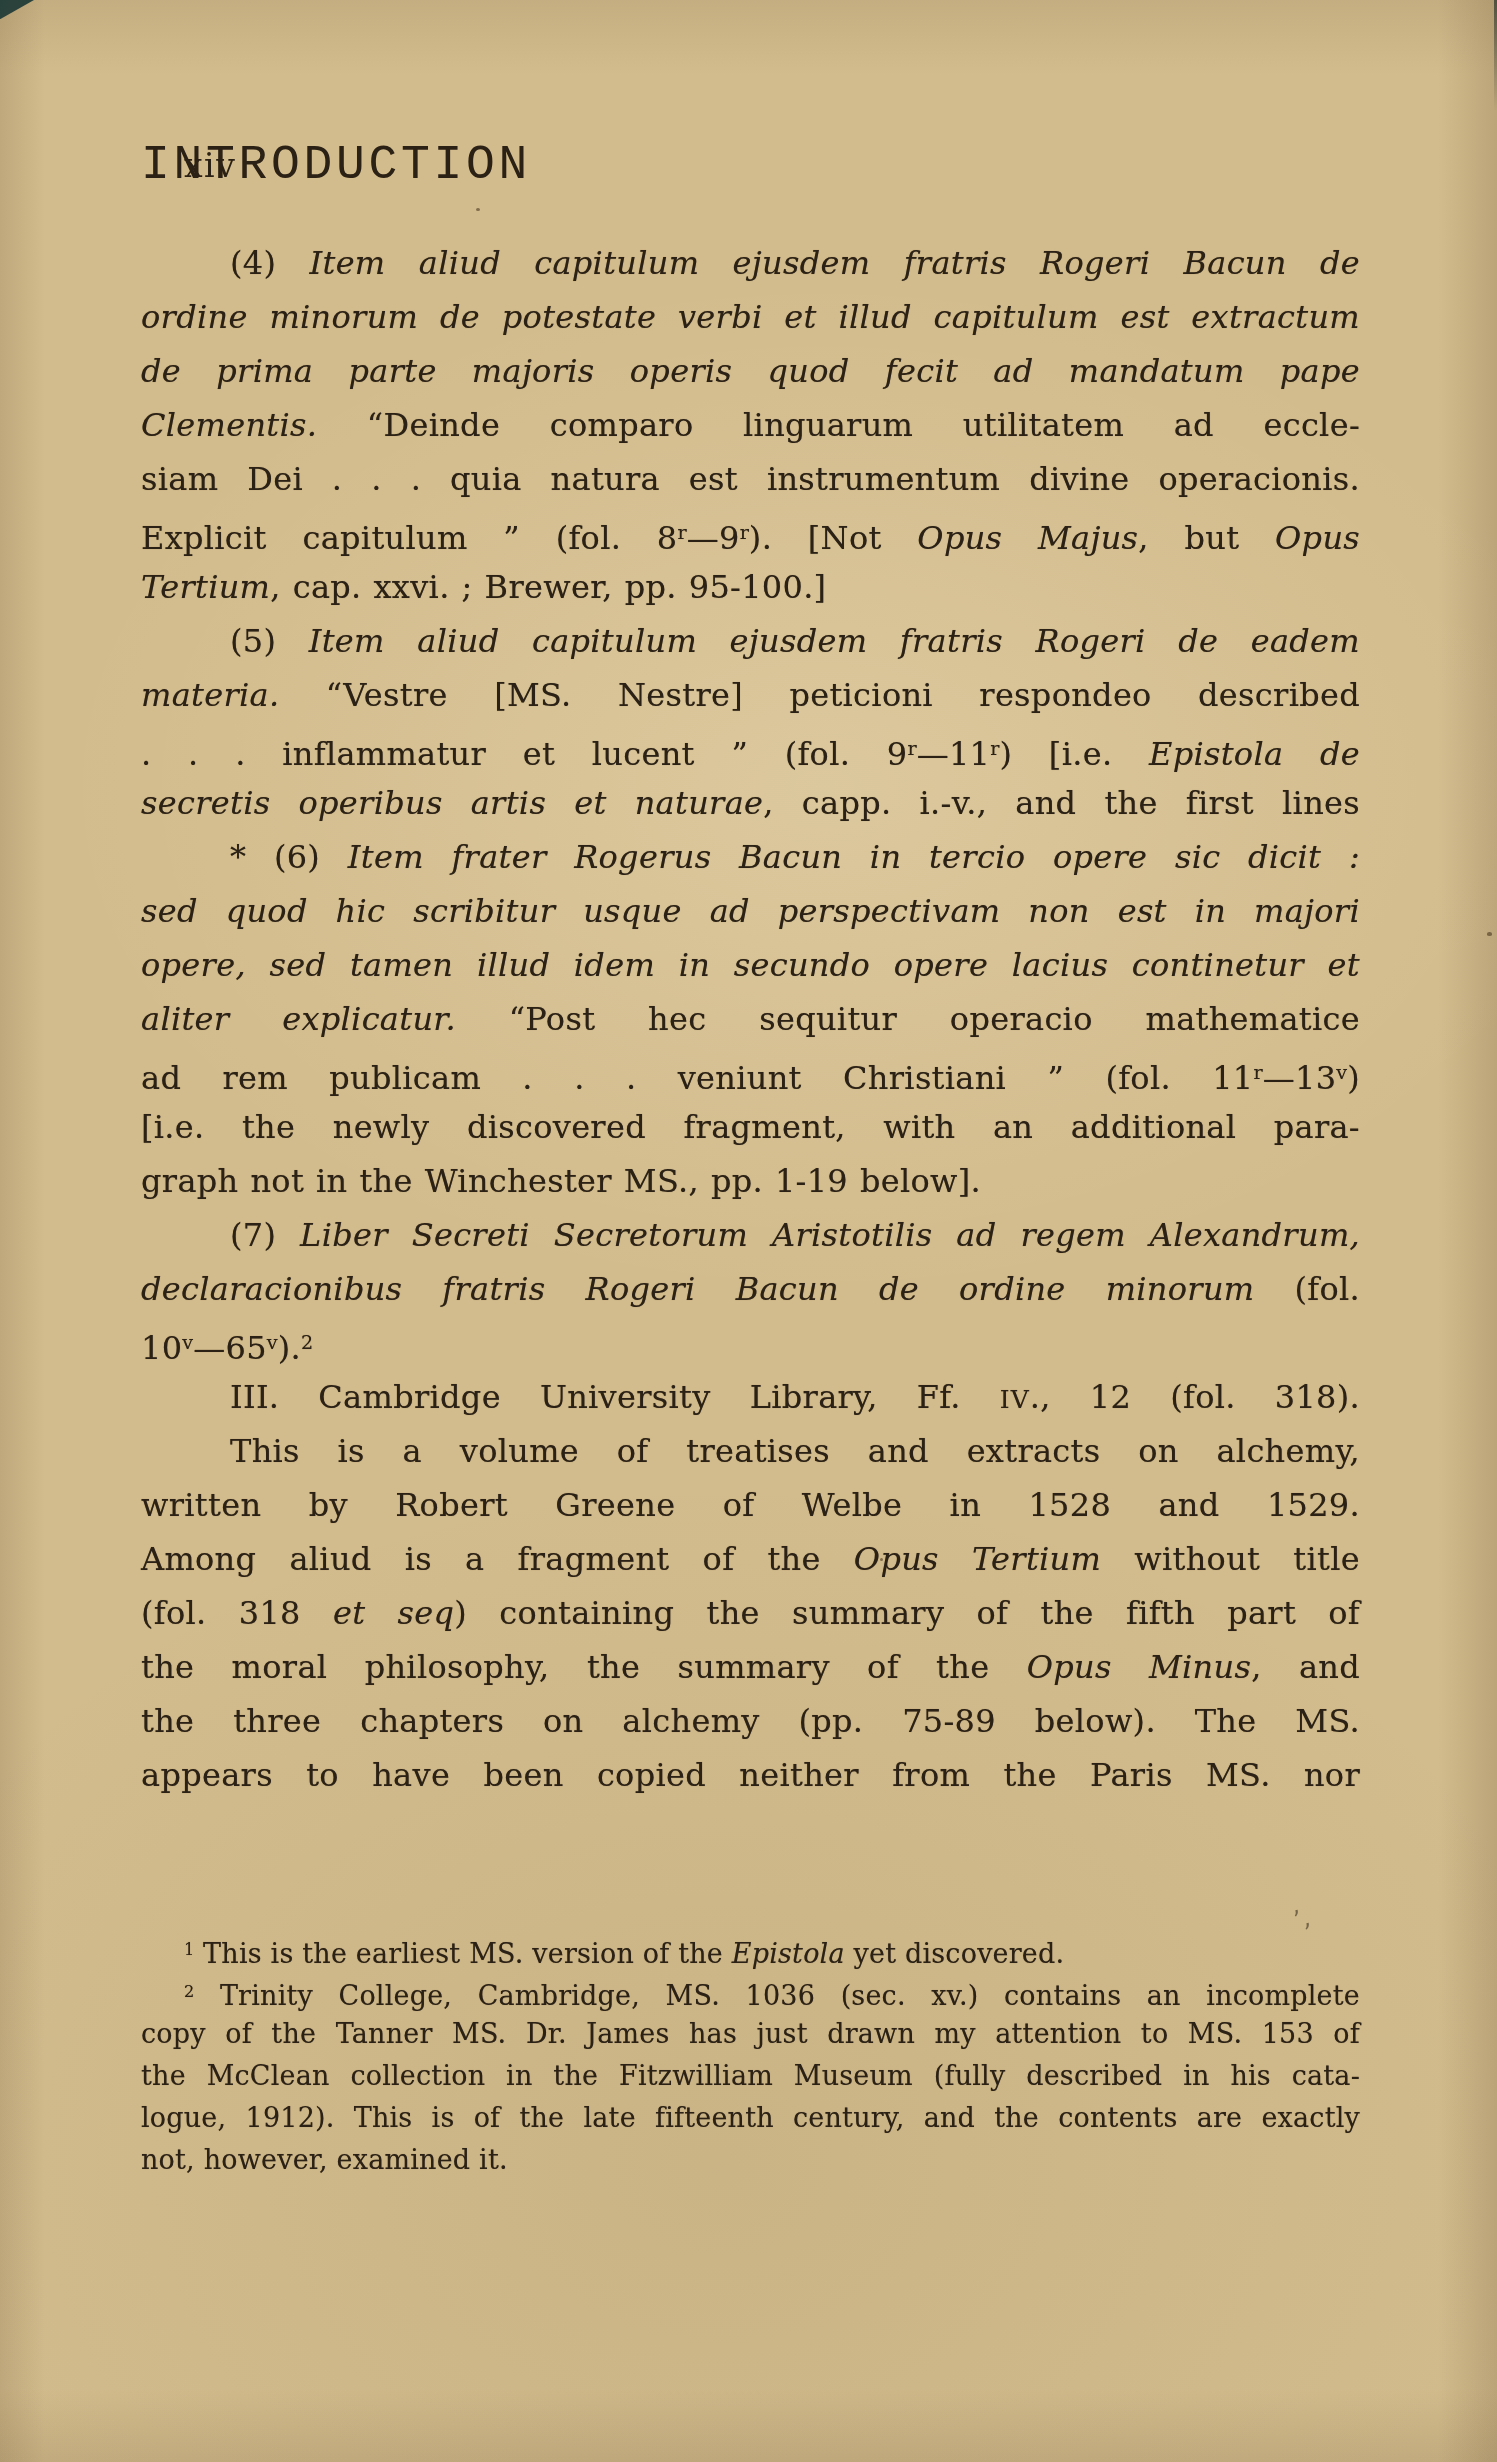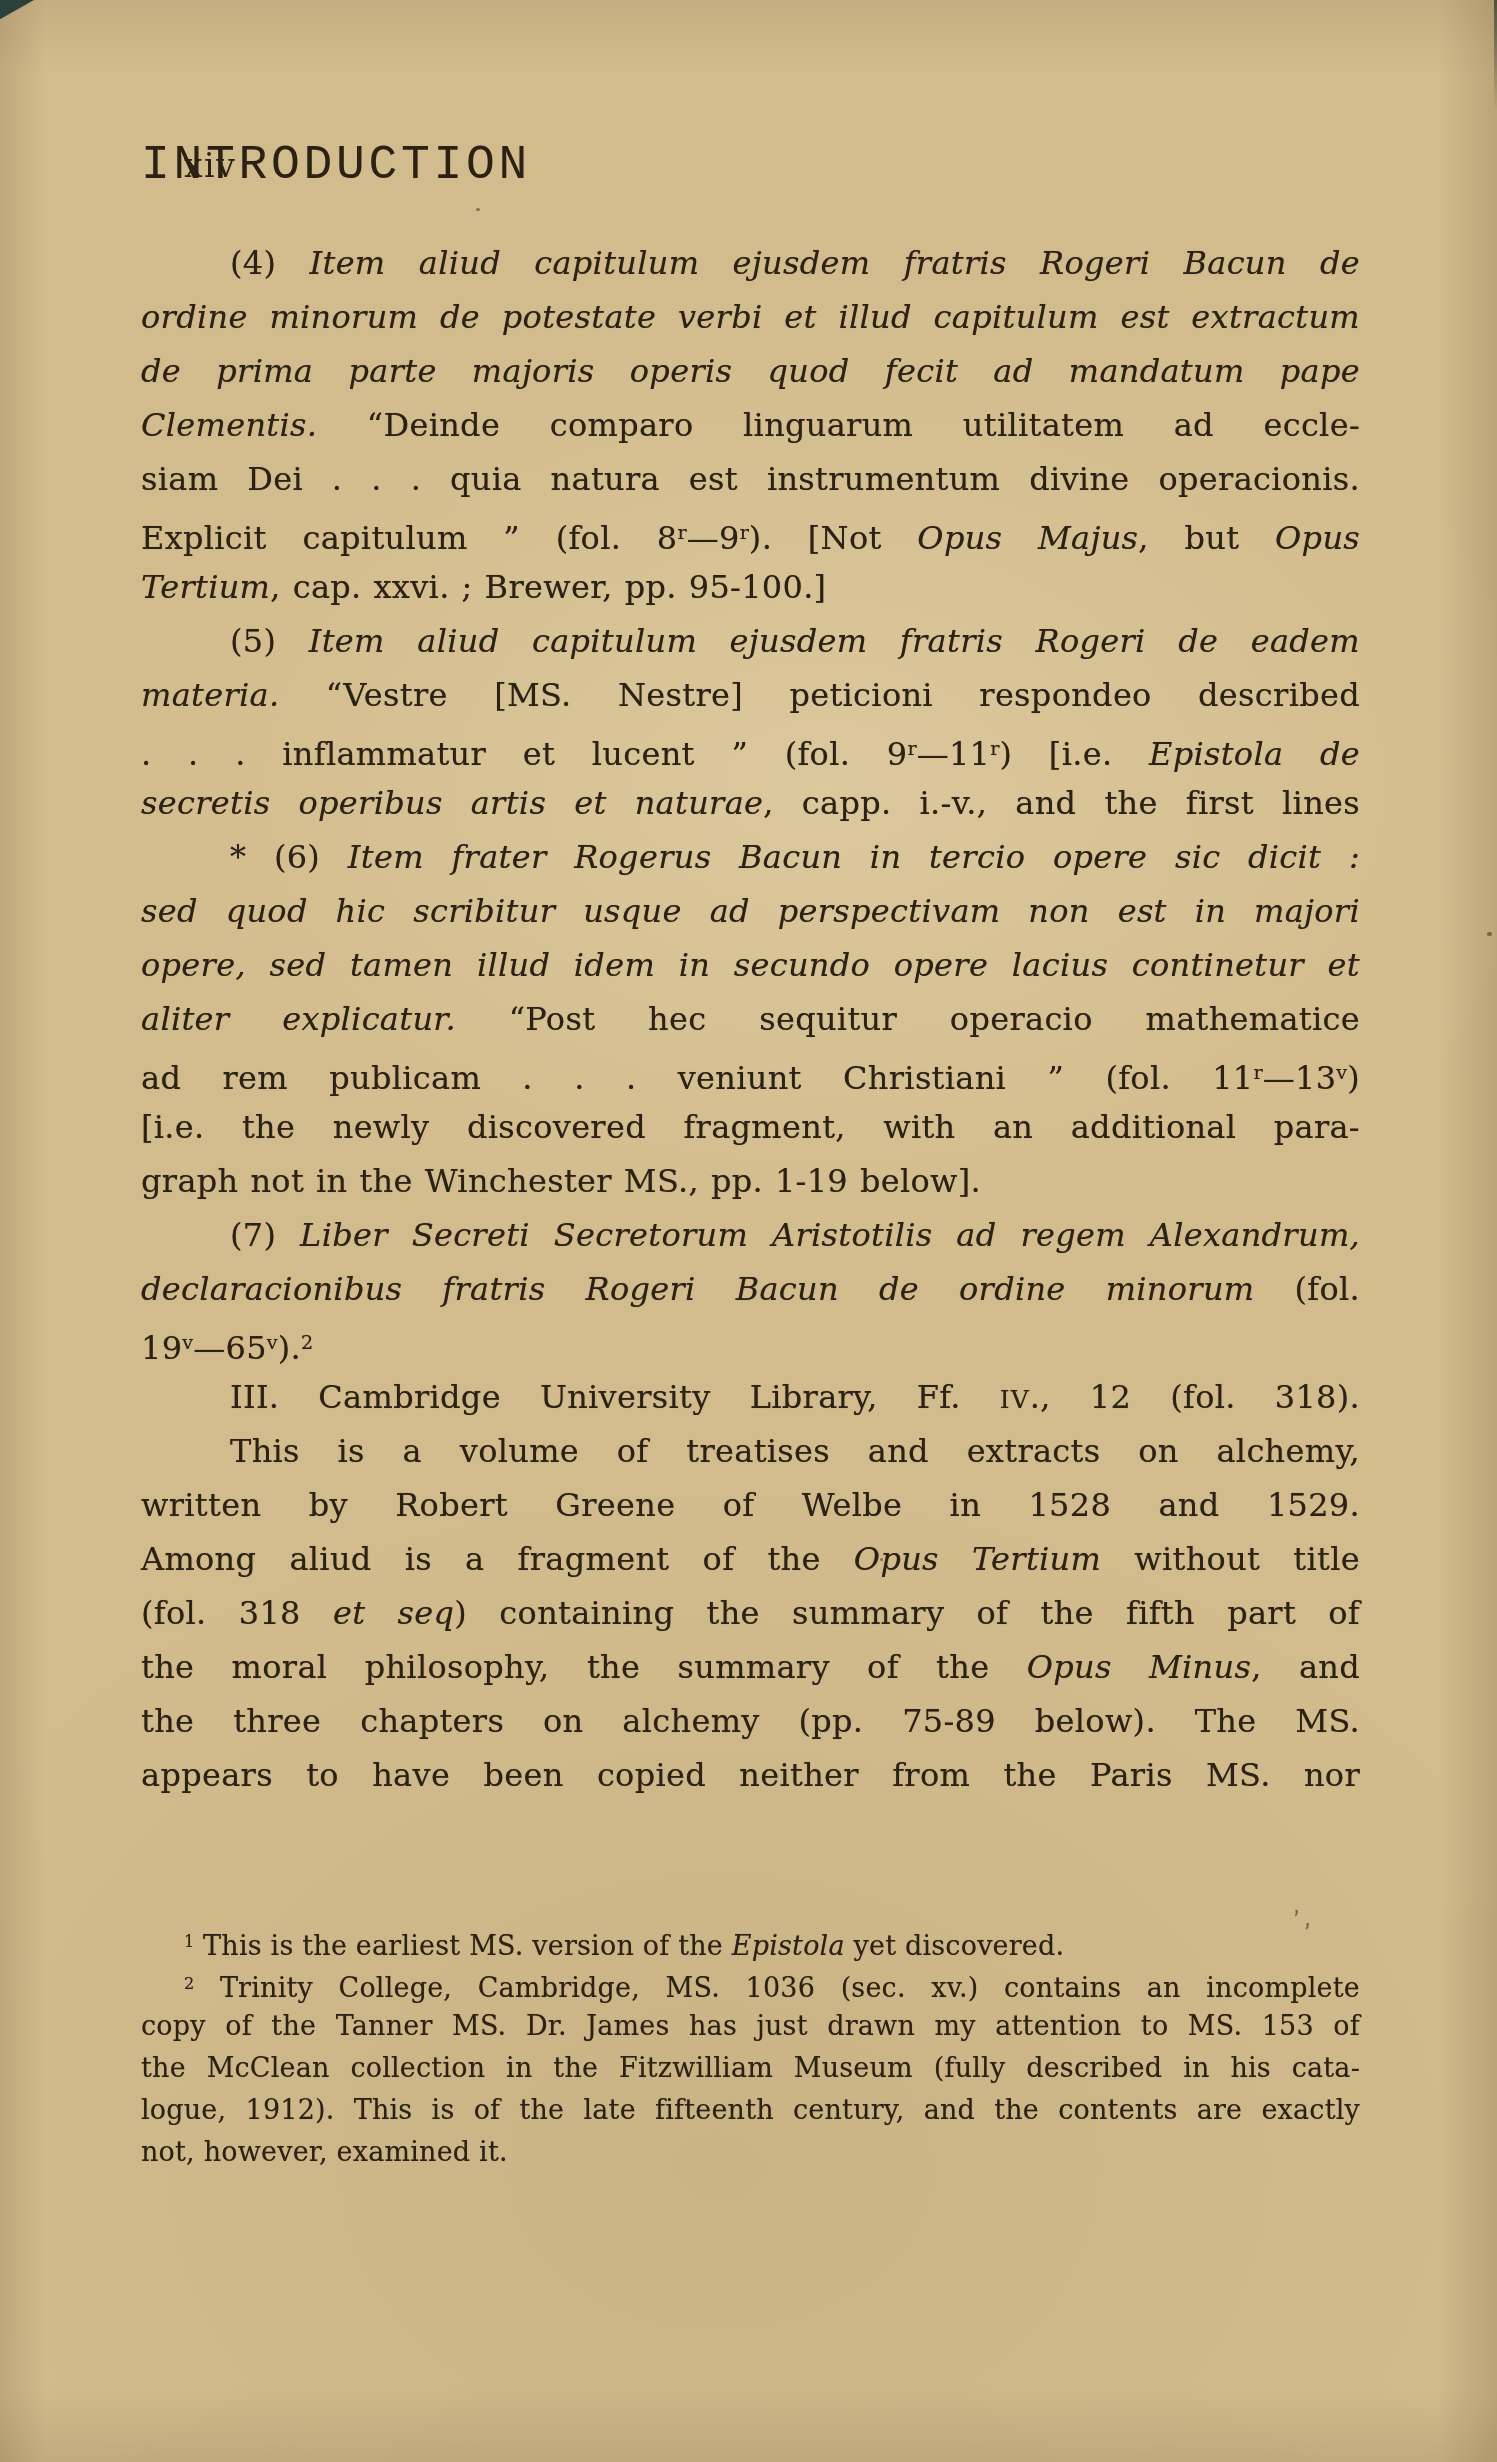--- a/index.html
+++ b/index.html
@@ -25,21 +25,21 @@
     position: absolute; left: 141px; top: 138px; width: 1219px;
     font-size: 48px; letter-spacing: 3.7px; font-family: Liberation Mono, monospace;
   }
   .body-text {
     position: absolute; left: 141px; top: 236px; width: 1219px;
     font-size: 32px; line-height: 54px; letter-spacing: 0.3px; word-spacing: 1.5px;
     text-shadow: 0 0 0.7px rgba(43,33,20,0.45);
   }
   .footnotes {
     position: absolute; left: 141px; top: 1921px; width: 1219px;
-    font-size: 27px; line-height: 42px; letter-spacing: 0.2px;
+    font-size: 27px; line-height: 58px; letter-spacing: 0.2px;
     text-shadow: 0 0 0.7px rgba(43,33,20,0.4);
   }
   .line { height: 54px; text-align: justify; text-align-last: justify; white-space: normal; }
   .footnotes .line { height: 42px; }
   .line.no-j { text-align-last: left; }
   .indent { display: inline-block; width: 89px; }
   .footnotes .indent { display: inline-block; width: 43px; }
   .i { font-style: italic; }
   .r { font-style: normal; }
   .sup { font-size: 0.6em; vertical-align: 0.5em; letter-spacing: 0; }
@@ -88,21 +88,21 @@
       <div class="line"><span class="i">secretis operibus artis et naturae</span><span class="r">, capp. i.-v., and the first lines</span></div>
       <div class="line"><span class="indent"></span><span class="r">* (6) </span><span class="i">Item frater Rogerus Bacun in tercio opere sic dicit :</span></div>
       <div class="line"><span class="i">sed quod hic scribitur usque ad perspectivam non est in majori</span></div>
       <div class="line"><span class="i">opere, sed tamen illud idem in secundo opere lacius continetur et</span></div>
       <div class="line"><span class="i">aliter explicatur.</span><span class="r"> “Post hec sequitur operacio mathematice</span></div>
       <div class="line"><span class="r">ad rem publicam . . . veniunt Christiani ” (fol. 11</span><span class="sup">r</span><span class="r">—13</span><span class="sup">v</span><span class="r">)</span></div>
       <div class="line"><span class="r">[i.e. the newly discovered fragment, with an additional para-</span></div>
       <div class="line no-j"><span class="r">graph not in the Winchester MS., pp. 1-19 below].</span></div>
       <div class="line"><span class="indent"></span><span class="r">(7) </span><span class="i">Liber Secreti Secretorum Aristotilis ad regem Alexandrum,</span></div>
       <div class="line"><span class="i">declaracionibus fratris Rogeri Bacun de ordine minorum</span><span class="r"> (fol.</span></div>
-      <div class="line no-j"><span class="r">19</span><span class="sup">v</span><span class="r">—65</span><span class="sup">v</span><span class="r">).</span><span class="sup">2</span></div>
+      <div class="line no-j"><span class="r">10</span><span class="sup">v</span><span class="r">—65</span><span class="sup">v</span><span class="r">).</span><span class="sup">2</span></div>
       <div class="line"><span class="indent"></span><span class="r">III. Cambridge University Library, Ff. </span><span class="sc">IV</span><span class="r">., 12 (fol. 318).</span></div>
       <div class="line"><span class="indent"></span><span class="r">This is a volume of treatises and extracts on alchemy,</span></div>
       <div class="line"><span class="r">written by Robert Greene of Welbe in 1528 and 1529.</span></div>
       <div class="line"><span class="r">Among aliud is a fragment of the </span><span class="i">Opus Tertium</span><span class="r"> without title</span></div>
       <div class="line"><span class="r">(fol. 318 </span><span class="i">et seq</span><span class="r">) containing the summary of the fifth part of</span></div>
       <div class="line"><span class="r">the moral philosophy, the summary of the </span><span class="i">Opus Minus</span><span class="r">, and</span></div>
       <div class="line"><span class="r">the three chapters on alchemy (pp. 75-89 below). The MS.</span></div>
       <div class="line"><span class="r">appears to have been copied neither from the Paris MS. nor</span></div>
     </div>
 

